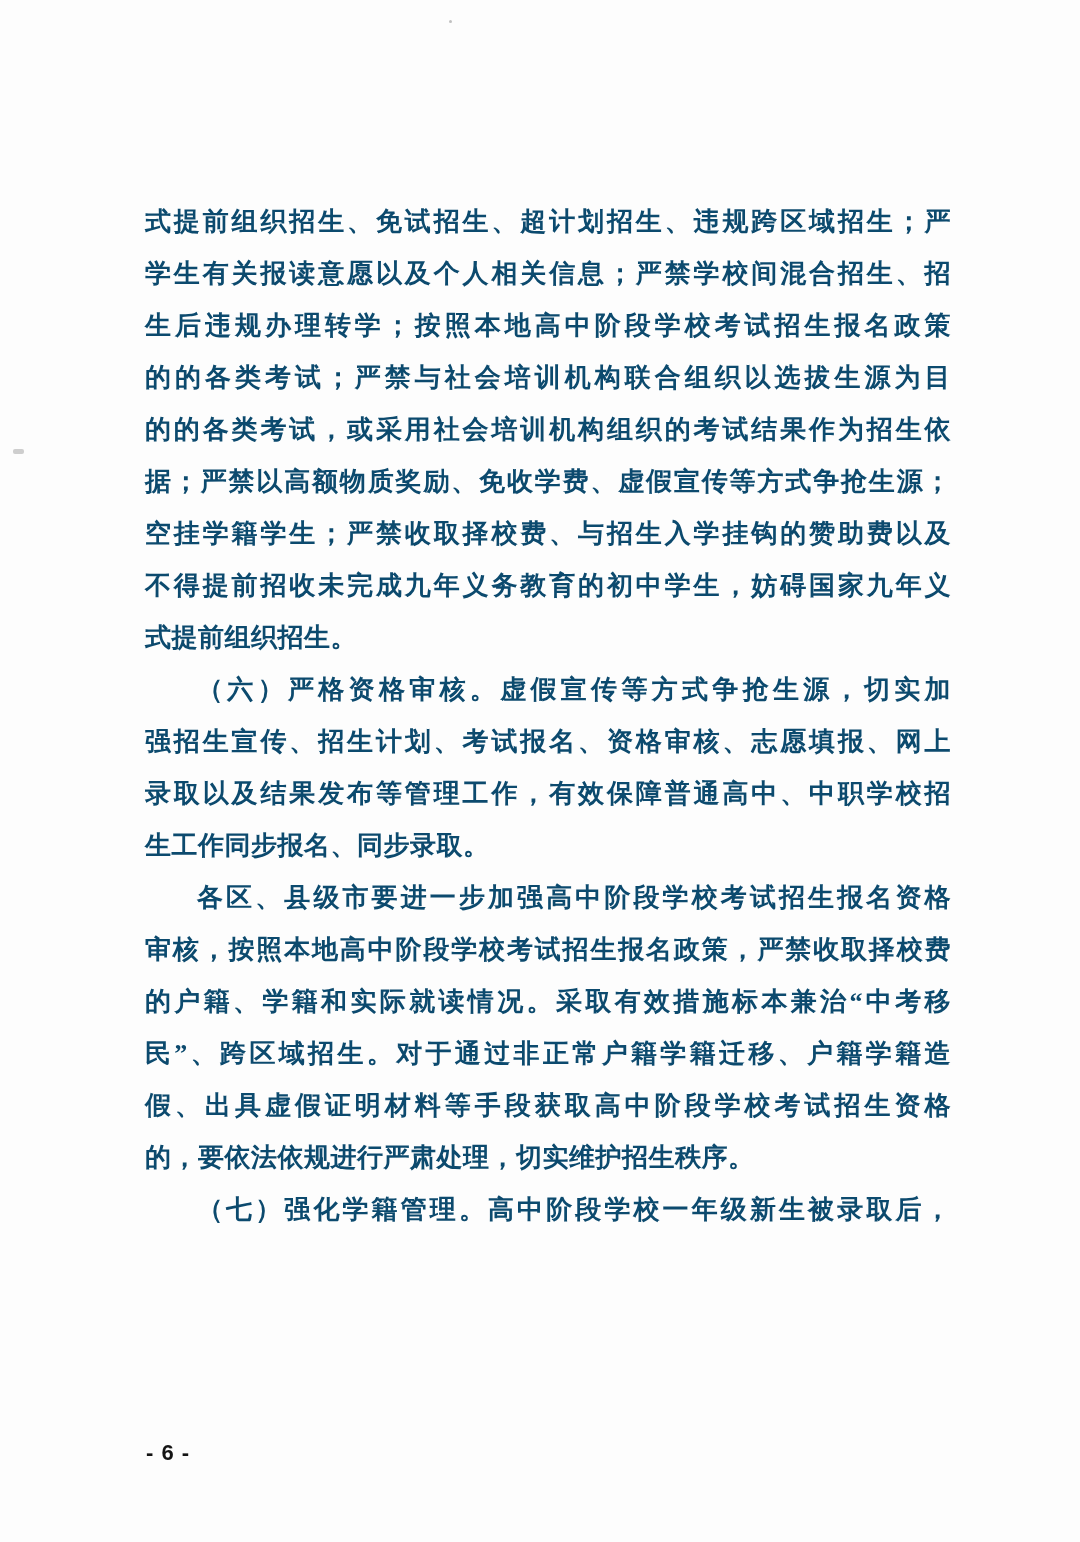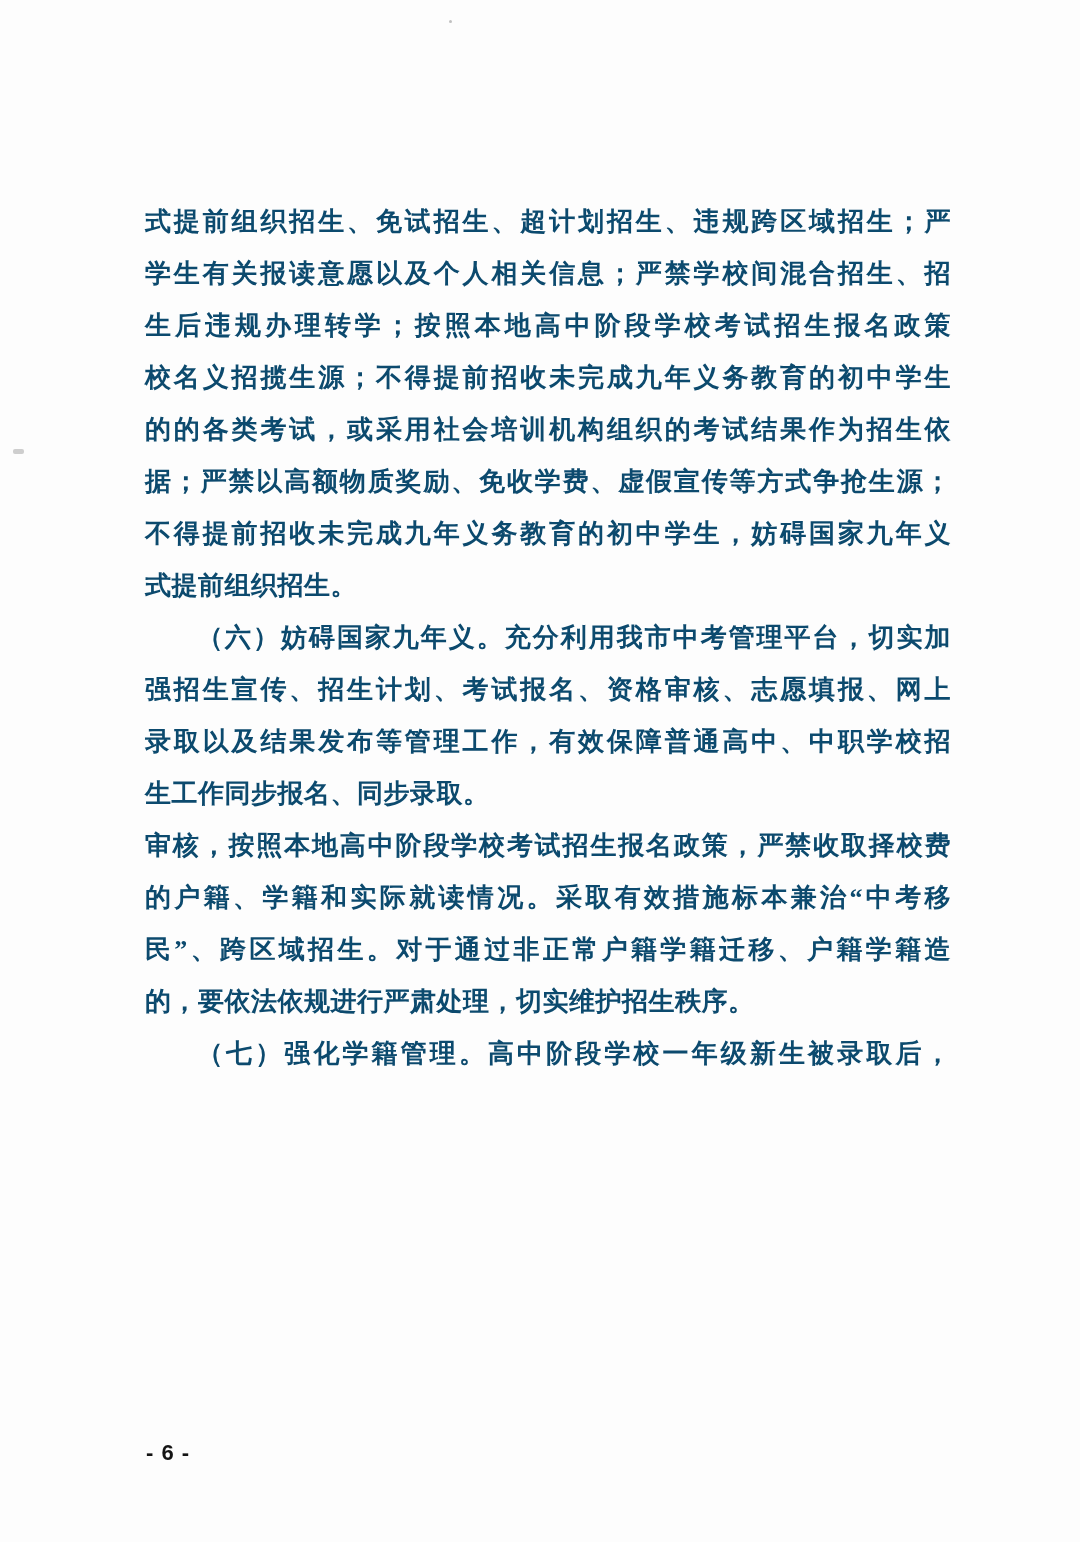--- a/index.html
+++ b/index.html
@@ -78,29 +78,32 @@
 </head>
 <body>
 
 <div class="page">
   <div class="speck-top"></div>
   <div class="speck-left"></div>
   <div class="text-block" id="text-block">
       <div class="line fill">式提前组织招生、免试招生、超计划招生、违规跨区域招生；严</div>
       <div class="line fill">学生有关报读意愿以及个人相关信息；严禁学校间混合招生、招</div>
       <div class="line fill">生后违规办理转学；按照本地高中阶段学校考试招生报名政策</div>
-      <div class="line fill">校名义招揽生源；不得提前招收未完成九年义务教育的初中学生</div>
+      <div class="line fill">的的各类考试；严禁与社会培训机构联合组织以选拔生源为目</div>
       <div class="line fill">的的各类考试，或采用社会培训机构组织的考试结果作为招生依</div>
       <div class="line fill">据；严禁以高额物质奖励、免收学费、虚假宣传等方式争抢生源；</div>
+      <div class="line fill">空挂学籍学生；严禁收取择校费、与招生入学挂钩的赞助费以及</div>
       <div class="line fill">不得提前招收未完成九年义务教育的初中学生，妨碍国家九年义</div>
       <div class="line">式提前组织招生。</div>
-      <div class="line fill indent">（六）妨碍国家九年义。充分利用我市中考管理平台，切实加</div>
+      <div class="line fill indent">（六）严格资格审核。虚假宣传等方式争抢生源，切实加</div>
       <div class="line fill">强招生宣传、招生计划、考试报名、资格审核、志愿填报、网上</div>
       <div class="line fill">录取以及结果发布等管理工作，有效保障普通高中、中职学校招</div>
       <div class="line">生工作同步报名、同步录取。</div>
+      <div class="line fill indent">各区、县级市要进一步加强高中阶段学校考试招生报名资格</div>
       <div class="line fill">审核，按照本地高中阶段学校考试招生报名政策，严禁收取择校费</div>
       <div class="line fill">的户籍、学籍和实际就读情况。采取有效措施标本兼治“中考移</div>
       <div class="line fill">民”、跨区域招生。对于通过非正常户籍学籍迁移、户籍学籍造</div>
+      <div class="line fill">假、出具虚假证明材料等手段获取高中阶段学校考试招生资格</div>
       <div class="line">的，要依法依规进行严肃处理，切实维护招生秩序。</div>
       <div class="line fill indent">（七）强化学籍管理。高中阶段学校一年级新生被录取后，</div>
     </div>
   <div class="page-number">- 6 -</div>
 </div>
 
 </body></html>

